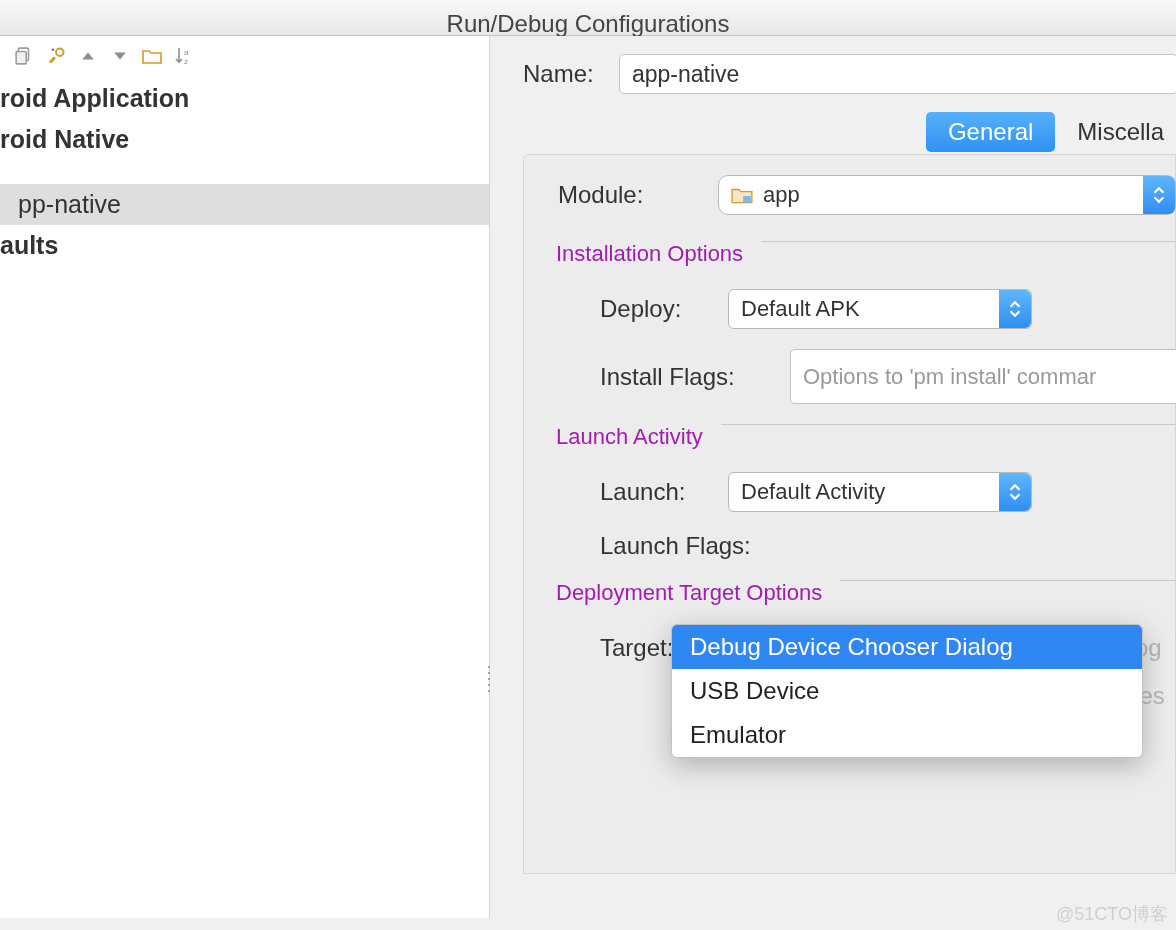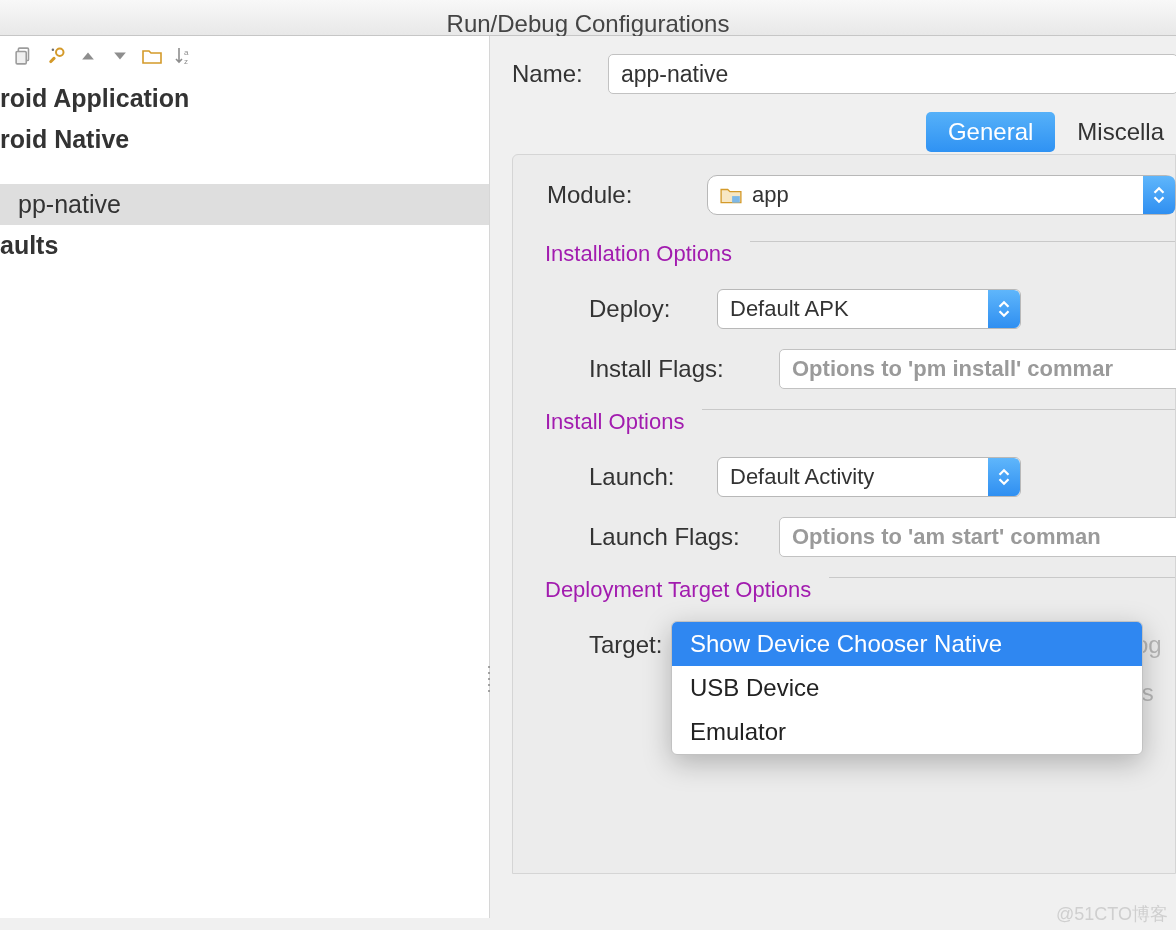--- a/index.html
+++ b/index.html
@@ -78,21 +78,21 @@
       top: 630px;
       width: 6px; height: 26px;
       display: flex; flex-direction: column; justify-content: space-between;
     }
     .splitter-dots span { width:2px; height:2px; background:#888; border-radius:50%; align-self:center; }
 
     
     .panel {
       flex: 1;
       background: #f0f0f0;
-      padding: 18px 0 0 22px;
+      padding: 18px 0 0 33px;
       overflow: hidden;
     }
 
     .row {
       display: flex;
       align-items: center;
       margin-bottom: 14px;
     }
     .label {
       color: #333;
@@ -183,26 +183,25 @@
     .indent { margin-left: 42px; }
     .field-row { display:flex; align-items:center; margin-bottom: 20px; }
     .field-row .flabel { width: 190px; }
     .field-row .flabel-sm { width: 128px; }
 
     .flags-input {
       flex:1;
       border:1px solid #c2c2c2;
       border-left:1px solid #c2c2c2;
       border-radius:5px 0 0 5px;
-      height: 40px;
+      height: 55px;
       padding: 0 12px;
       font-size: 22px;
       margin-right:-2px;
       background:#fff;
-      font-weight:bold;
     }
     .flags-input::placeholder { color:#9a9a9a; }
 
     .checkbox {
       width:24px; height:24px;
       border:1px solid #b3b3b3;
       border-radius:5px;
       background:#fff;
       display:inline-block;
       margin-right:14px;
@@ -358,56 +357,55 @@
             </span>
           </div>
         </div>
         <div class="field-row">
           <div class="label flabel">Install Flags:</div>
           <input class="flags-input" placeholder="Options to 'pm install' commar" style="">
         </div>
       </div>
 
       <div class="section-header">
-        <span>Install Options</span>
+        <span>Launch Activity</span>
           <span class="rule"></span>
       </div>
       <div class="indent">
         <div class="field-row">
           <div class="label flabel-sm">Launch:</div>
           <div class="select-wrap small-select">
             <span>Default Activity</span>
             <span class="select-arrow">
               <svg viewBox="0 0 12 16">
                   <path d="M2 6 L6 2 L10 6 M2 10 L6 14 L10 10" fill="none" stroke="#fff" stroke-width="2"></path>
                 </svg>
             </span>
           </div>
         </div>
         <div class="field-row">
           <div class="label flabel">Launch Flags:</div>
-          <input class="flags-input" placeholder="Options to 'am start' comman" style="">
         </div>
       </div>
 
       <div class="section-header">
         <span>Deployment Target Options</span>
           <span class="rule"></span>
       </div>
       <div class="indent" style="position:relative">
         <div class="field-row" style="position:relative; margin-bottom:14px;">
           <div class="label flabel-sm" style="width:108px">Target:</div>
           <div style="position:relative; flex:1;">
             <span class="behind-text" style="left:460px; top:6px;">og</span>
             <div class="select-wrap target-select" style="visibility:hidden">
               
             </div>
 
             <div class="dropdown-popup" style="left:-4px; top:-4px;">
-              <div class="dropdown-option active">Show Device Chooser Native</div>
+              <div class="dropdown-option active">Debug Device Chooser Dialog</div>
               <div class="dropdown-option">USB Device</div>
               <div class="dropdown-option">Emulator</div>
             </div>
           </div>
         </div>
 
         <div style="margin-left:108px; display:flex; align-items:center; position:relative; z-index:0;">
           <span class="checkbox"></span>
           <span class="future-label" style="margin-left:200px">e for future launches</span>
         </div>

